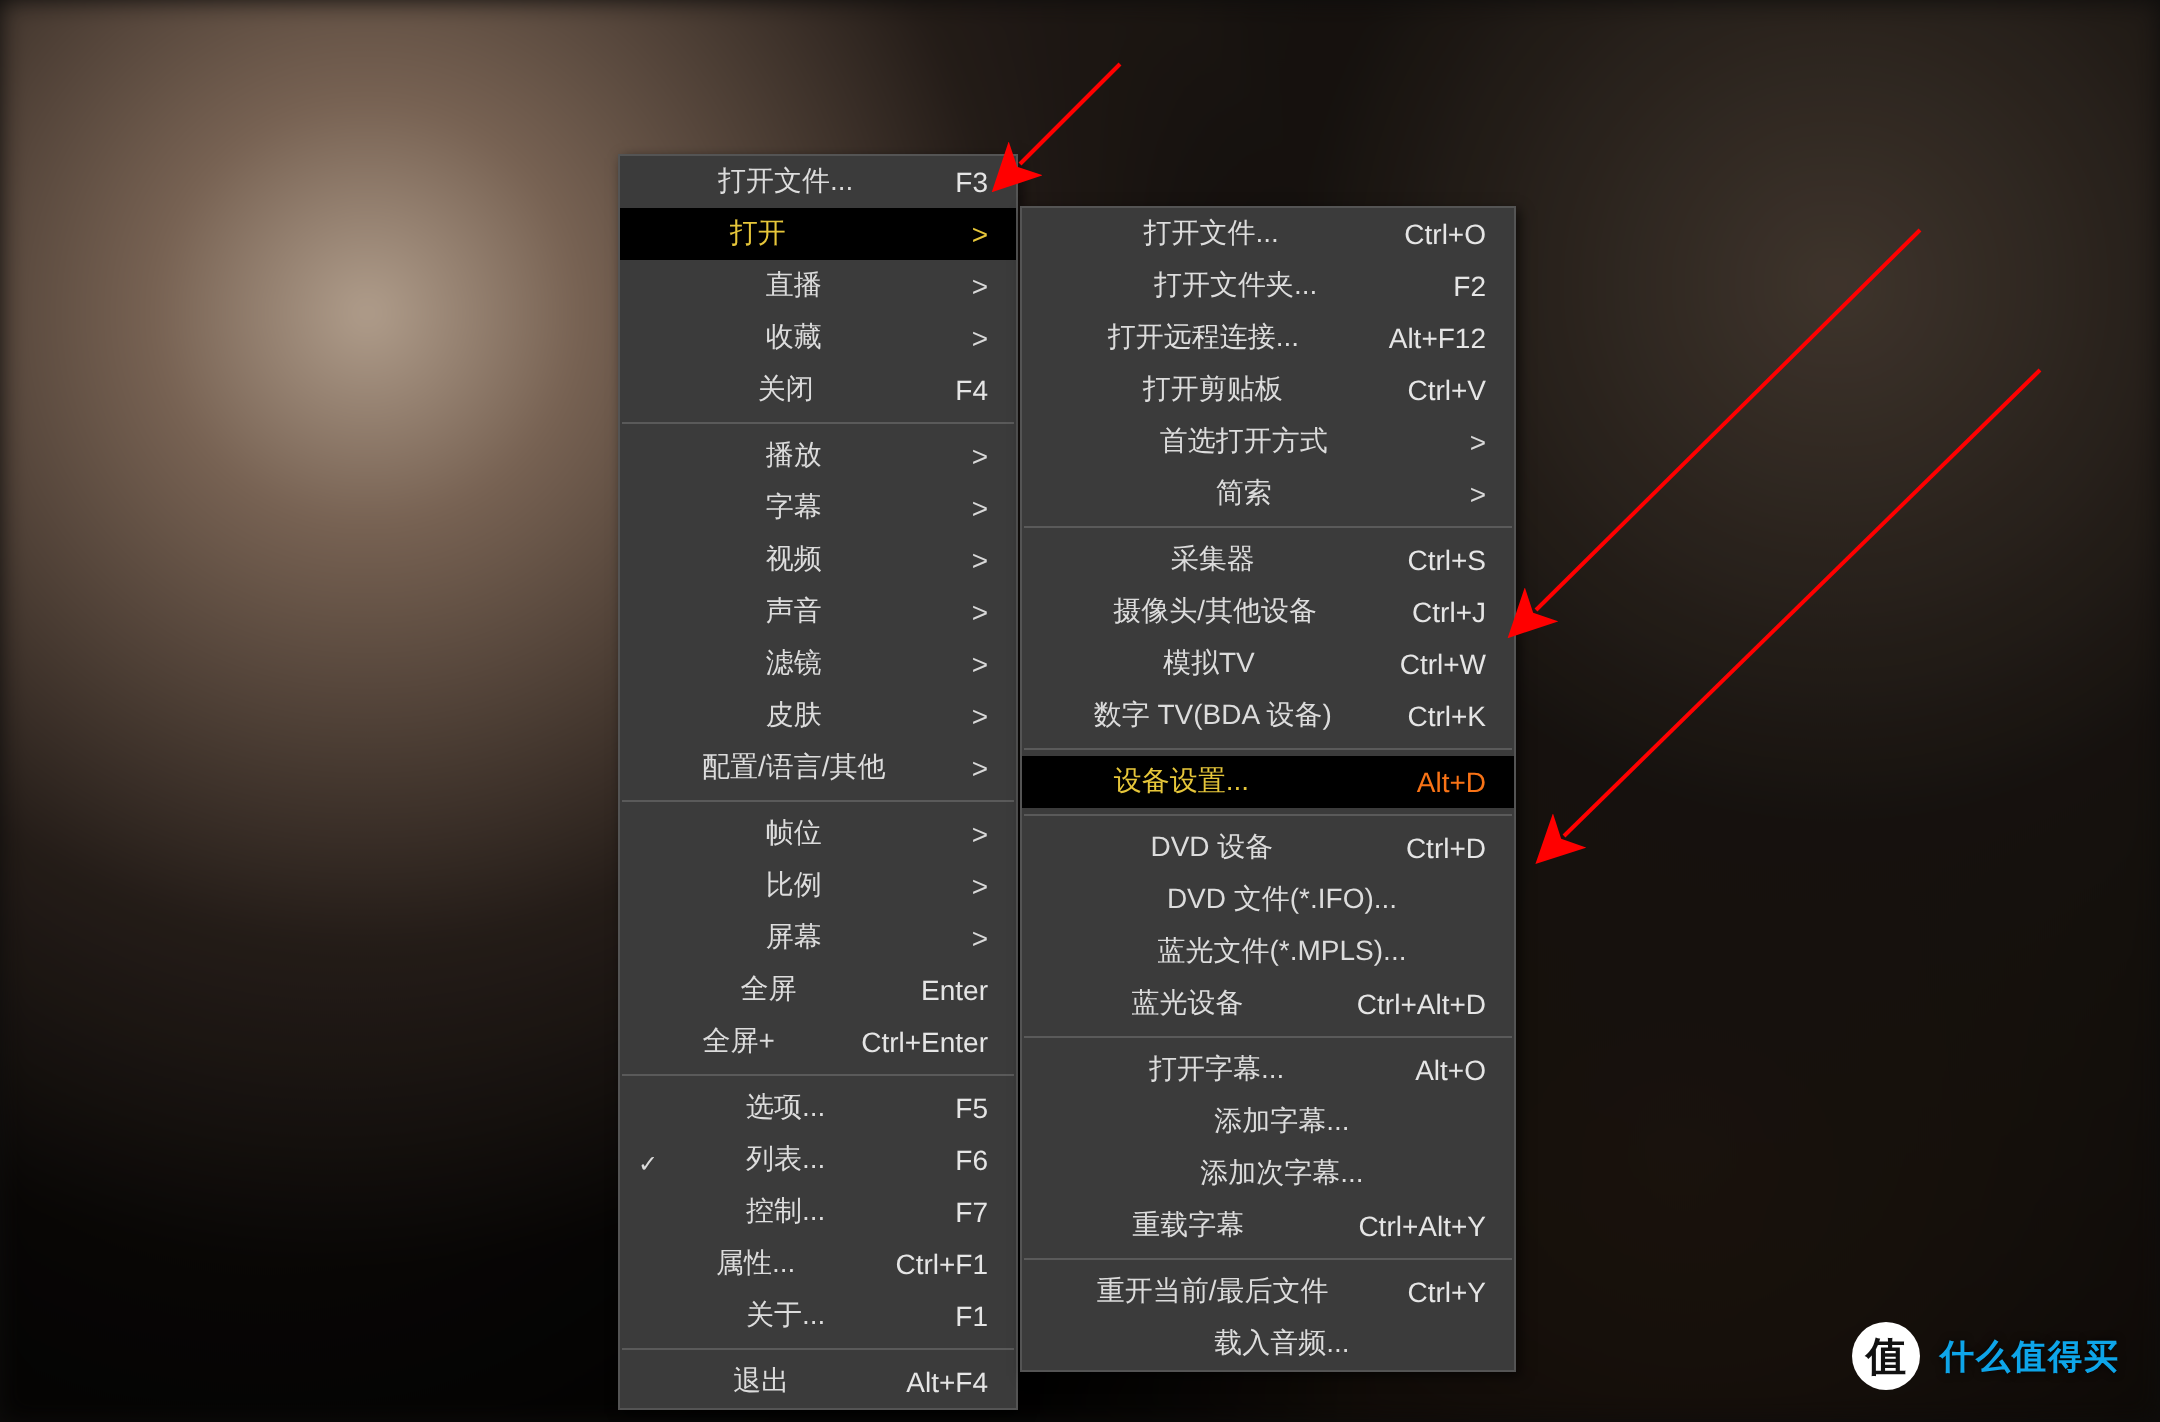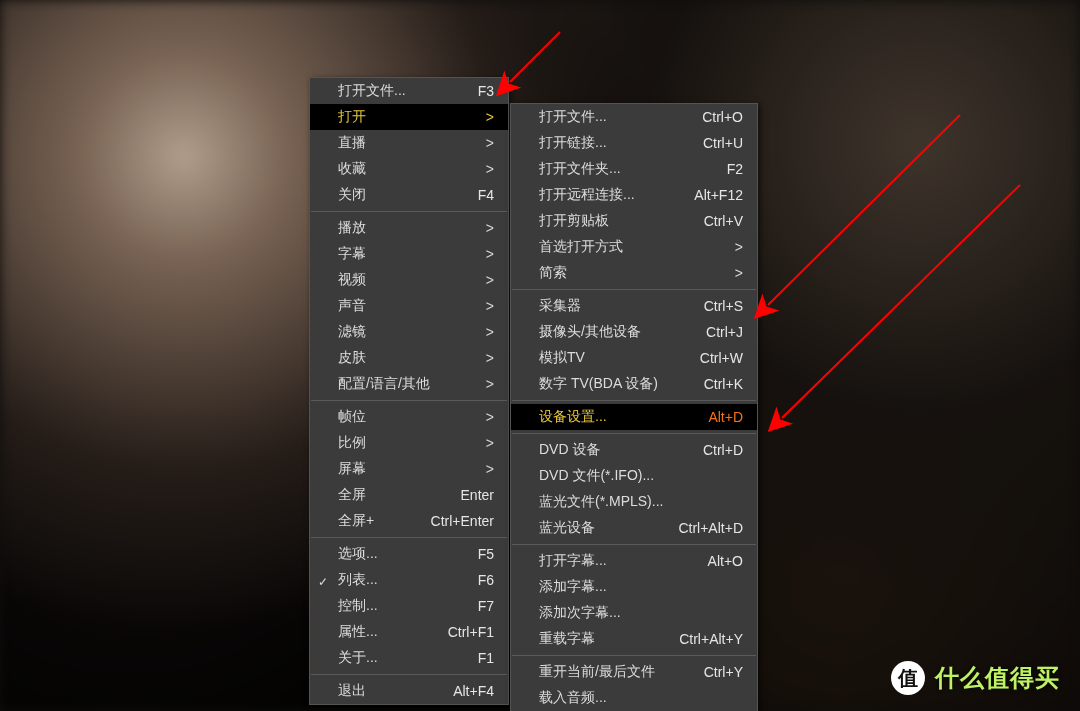--- a/index.html
+++ b/index.html
@@ -1,17 +1,17 @@
 <!DOCTYPE html>
 <html><head>
 <meta charset="utf-8">
 <style>
   * { margin:0; padding:0; box-sizing:border-box; }
   html,body { width:1080px; height:711px; overflow:hidden; font-family:"Microsoft YaHei","PingFang SC",Arial,sans-serif; font-size:14px; color:#dcdcdc; }
-  .stage { position:relative; width:1080px; height:711px; background:#0e0d0c; }
+  .stage { position:relative; width:1080px; height:711px; background:#0e0d0c;text-align:center; }
   
   .bg { position:absolute; inset:0;
         background:
           radial-gradient(circle at 17% 22%, #cfb9a4 0%, #8d7462 10%, #2a211c 30%, transparent 45%),
           radial-gradient(circle at 12% 60%, #15110e 0%, #000 40%, transparent 60%),
           radial-gradient(circle at 85% 20%, #4a3e34 0%, #1a1511 25%, transparent 55%),
           radial-gradient(circle at 78% 80%, #22170f 0%, #0a0806 35%, transparent 60%),
           linear-gradient(180deg,#221b16 0%,#15100d 40%,#000 100%);
         filter:blur(6px);
   }
@@ -28,21 +28,21 @@
   .menu .row.hi .sub { color:#e6c63a; }
   .menu .row .chk { position:absolute; left:8px; top:6px; width:12px; height:12px; }
   .menu .row .chk::before { content:"✓"; font-size:12px; color:#dcdcdc; }
   #menu1 { left:309px; top:77px; width:200px; }
   #menu2 { left:510px; top:103px; width:248px; }
   
   .arrows { position:absolute; inset:0; pointer-events:none; }
   
   .watermark { position:absolute; right:20px; bottom:16px; display:flex; align-items:center; gap:10px; }
   .wm-badge { width:34px; height:34px; border-radius:50%; background:#fff; display:flex; align-items:center; justify-content:center; font-weight:700; font-size:20px; color:#111; }
-  .wm-text { color:#bef264; font-size:24px; font-weight:600; letter-spacing:1px; text-shadow:0 0 4px rgba(0,0,0,.8); }
+  .wm-text { color:#0ea5e9; font-size:17px; font-weight:600; letter-spacing:1px; text-shadow:0 0 4px rgba(0,0,0,.8); }
 </style>
 </head>
 <body>
 
 <div class="stage">
   <div class="bg"></div>
 
   <div id="menu1" class="menu">
       <div class="row">
         <span class="lbl">打开文件...</span>
@@ -140,24 +140,20 @@
       <div class="row">
         <span class="lbl">退出</span>
         <span class="accel">Alt+F4</span>
       </div>
     </div>
 
   <div id="menu2" class="menu">
       <div class="row">
         <span class="lbl">打开文件...</span>
         <span class="accel">Ctrl+O</span>
-      </div>
-      <div class="row">
-        <span class="lbl">打开链接...</span>
-        <span class="accel">Ctrl+U</span>
       </div>
       <div class="row">
         <span class="lbl">打开文件夹...</span>
         <span class="accel">F2</span>
       </div>
       <div class="row">
         <span class="lbl">打开远程连接...</span>
         <span class="accel">Alt+F12</span>
       </div>
       <div class="row">

